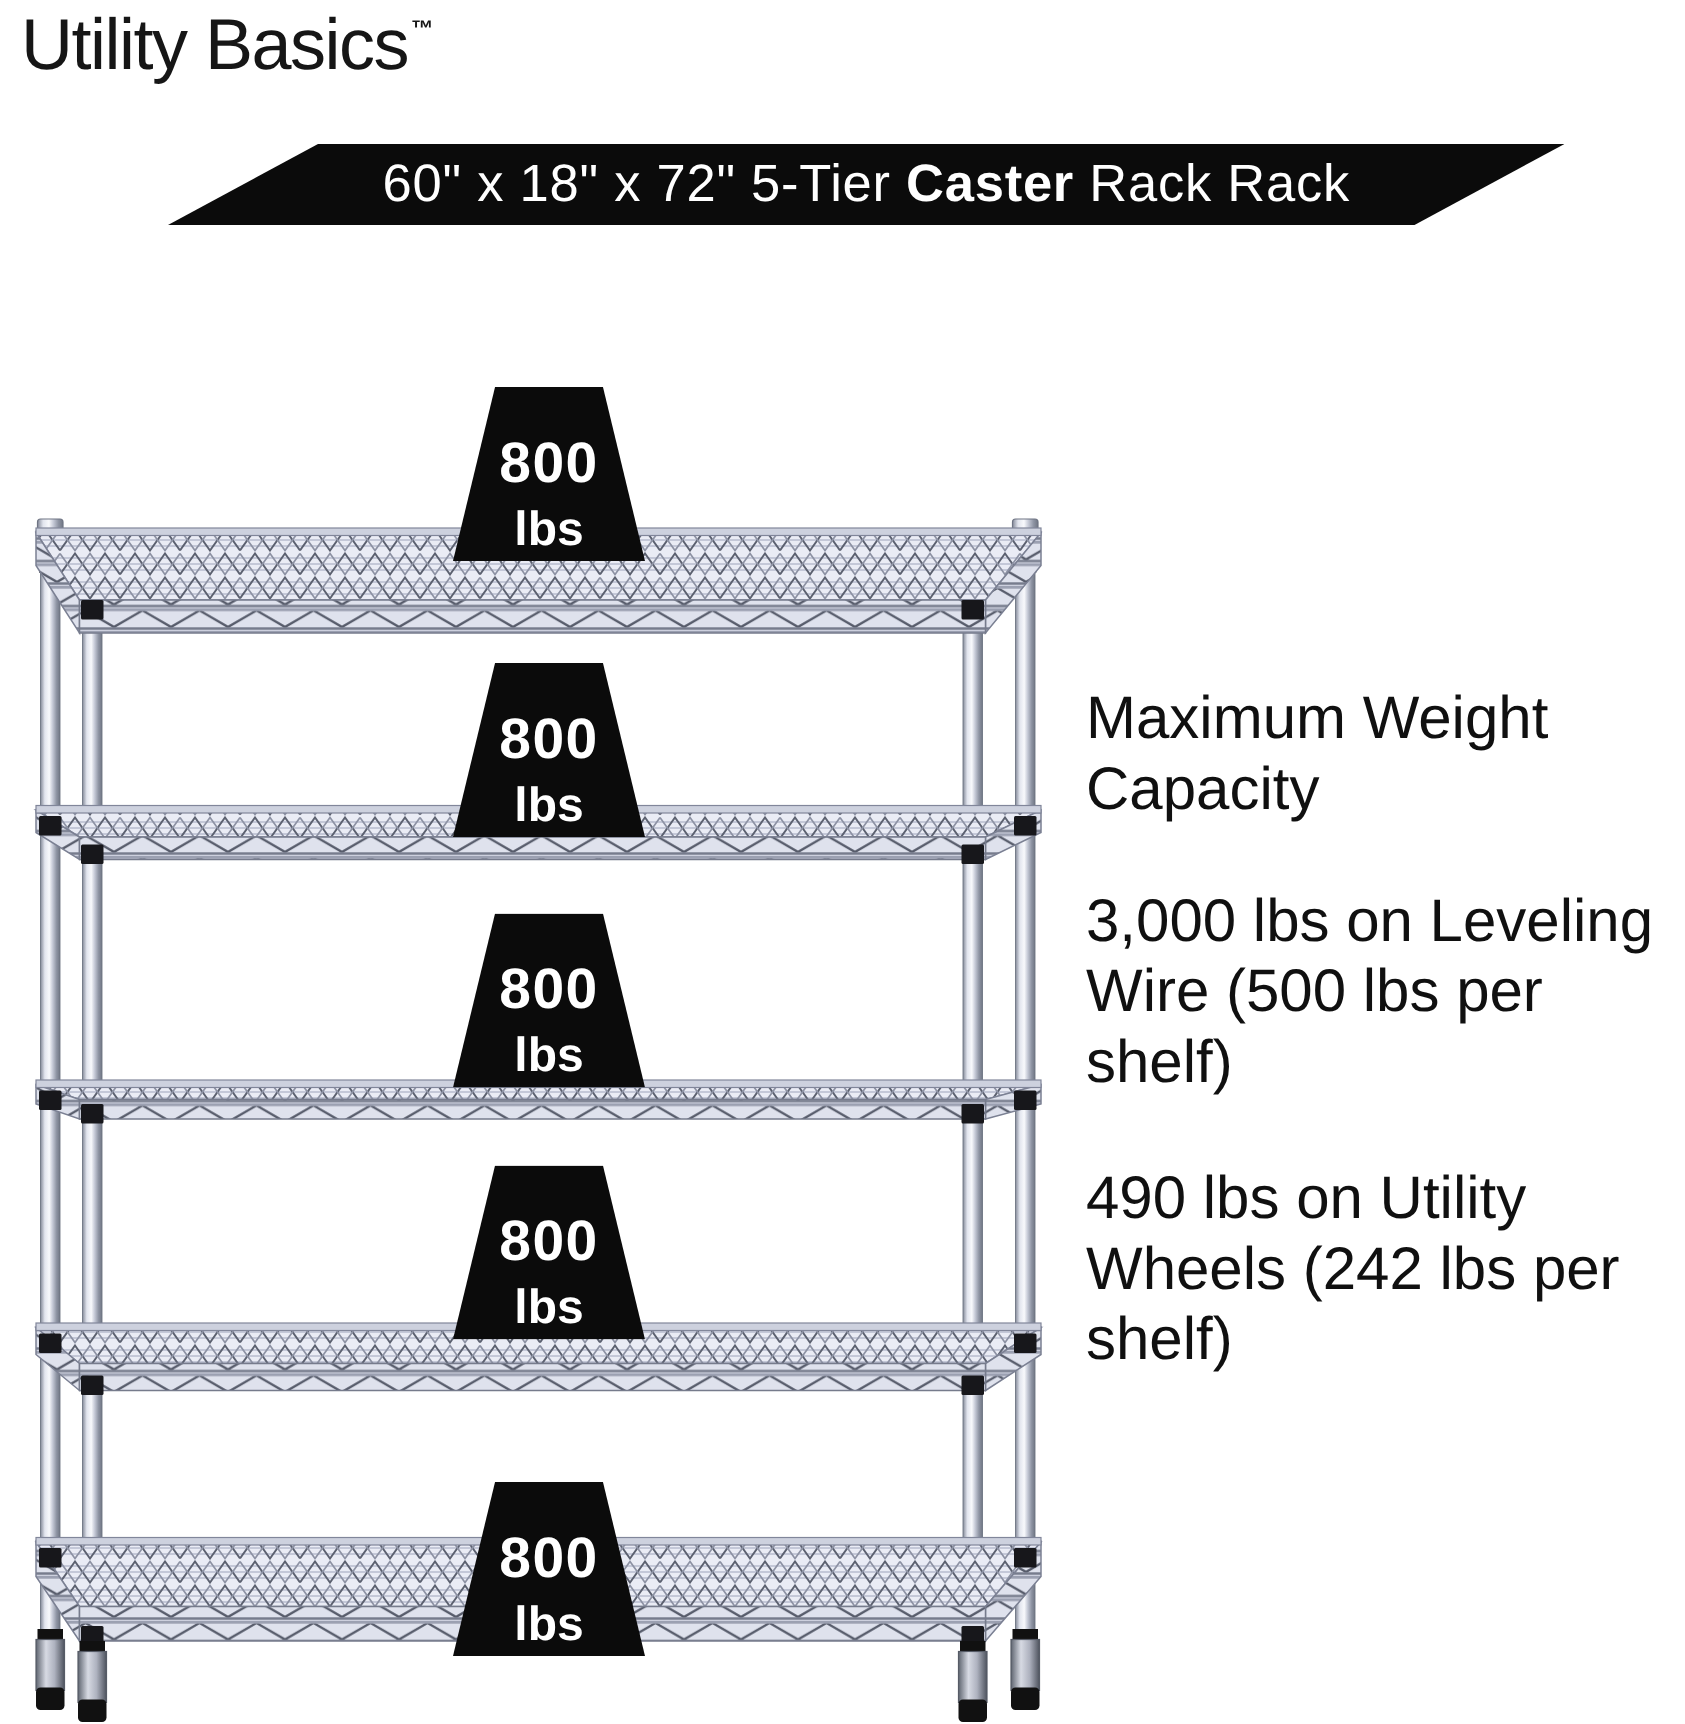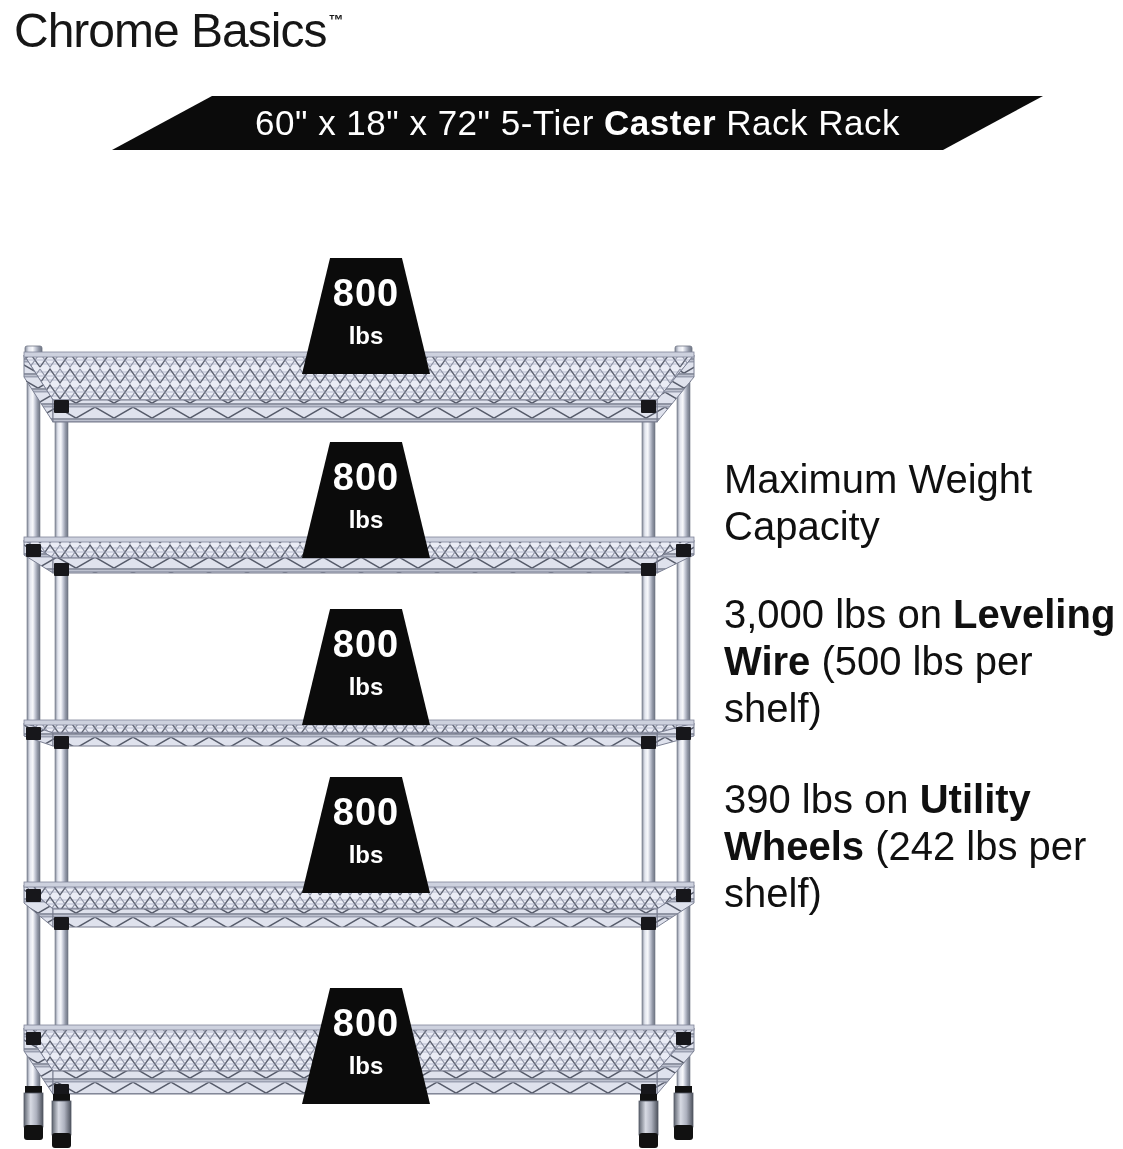--- a/index.html
+++ b/index.html
@@ -28,37 +28,37 @@
   .banner span,.banner b{white-space:pre;}
   .banner b{font-weight:700;}
   
   svg.rack{position:absolute;left:0;top:0;z-index:1;}
   
   .weight{
     position:absolute;left:302px;width:128px;height:116px;z-index:2;
     background:#0b0b0b;color:#ffffff;text-align:center;font-weight:700;
     clip-path:polygon(21.9% 0, 78.1% 0, 100% 100%, 0 100%);
   }
-  .weight .val{font-size:38px;line-height:38px;padding-top:16px;letter-spacing:1px;text-align:center;}
-  .weight .unit{font-size:24px;line-height:32px;margin-top:8px;}
+  .weight .val{font-size:38px;line-height:38px;padding-top:32px;letter-spacing:1px;text-align:center;}
+  .weight .unit{font-size:32px;line-height:32px;margin-top:8px;}
   .w1{top:258px;} .w2{top:442px;} .w3{top:609px;} .w4{top:777px;} .w5{top:988px;}
   
   .info{
     position:absolute;left:724px;top:456px;width:420px;z-index:3;
     font-size:40px;line-height:47px;color:#101010;
   }
   .info h2{font-size:40px;font-weight:400;margin:0 0 41px 0;line-height:47px;}
   .spec{margin:0 0 44px 0;font-weight:400;}
-  .spec b{font-weight:700;margin-top:40px;}
+  .spec b{font-weight:400;margin-top:40px;}
   .spec span,.spec b{white-space:pre-wrap;}
 </style>
 </head>
 <body>
 
-<div class="logo"><span>Chrome Basics</span><span class="tm">™</span></div>
+<div class="logo"><span>Utility Basics</span><span class="tm">™</span></div>
 
 <div class="banner"><span>60" x 18" x 72" 5-Tier </span><b>Caster</b><span> Rack Rack</span></div>
 
 <svg class="rack" width="1123" height="1149" viewBox="0 0 1123 1149" aria-hidden="true">
   <defs>
     <linearGradient id="gPost" x1="0" y1="0" x2="1" y2="0">
       <stop offset="0" stop-color="#848a99"></stop>
       <stop offset="0.22" stop-color="#e2e5ee"></stop>
       <stop offset="0.45" stop-color="#f8f9fc"></stop>
       <stop offset="0.62" stop-color="#c6cad7"></stop>
@@ -192,16 +192,16 @@
 <div class="weight w5">
   <div class="val">800</div>
   <div class="unit">lbs</div>
 </div>
 
 <div class="info">
   <h2>Maximum Weight Capacity</h2>
   <p class="spec"><span>3,000 lbs on </span><b>Leveling</b><br>
   <b>Wire</b><span> (500 lbs per</span><br>
   <span>shelf)</span></p>
-  <p class="spec"><span>390 lbs on </span><b>Utility</b><br>
+  <p class="spec"><span>490 lbs on </span><b>Utility</b><br>
   <b>Wheels</b><span> (242 lbs per</span><br>
   <span>shelf)</span></p>
 </div>
 
 </body></html>

